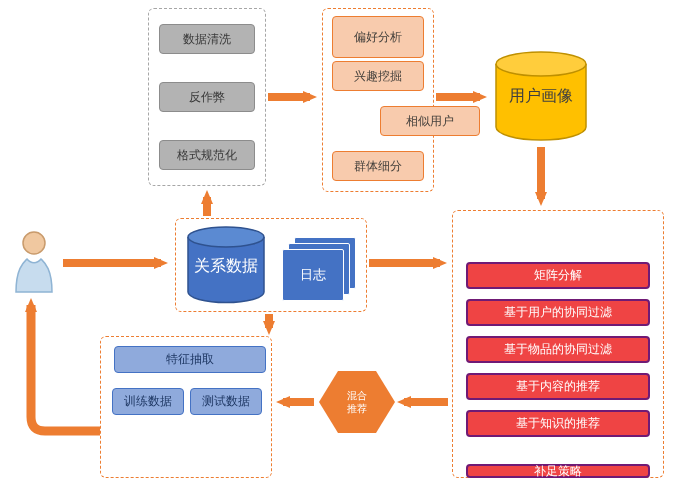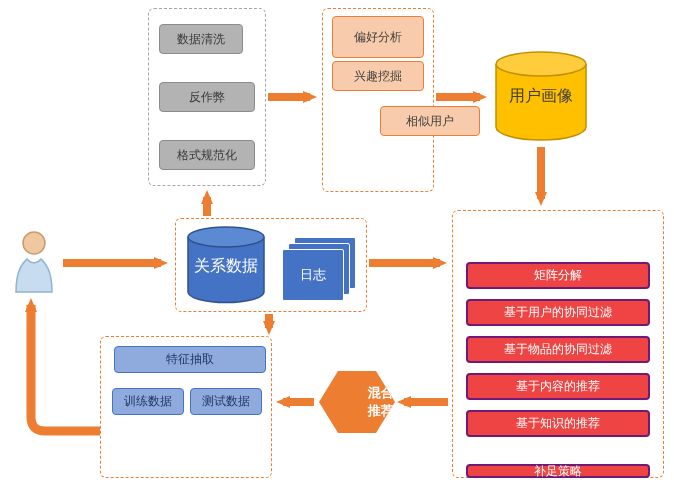--- a/index.html
+++ b/index.html
@@ -26,21 +26,21 @@
     position:absolute; display:flex; align-items:center; justify-content:center;
     font-size:16px; text-align:left; pointer-events:none;
   }
   .page {
     position:absolute; background:#4472C4; border:1.5px solid #ffffff; border-radius:2px;
     display:flex; align-items:center; justify-content:center; color:#fff; font-size:13px;
   }
   .hex {
     position:absolute; background:#ED7D31; color:#ffffff;
     clip-path:polygon(25% 0%,75% 0%,100% 50%,75% 100%,25% 100%,0% 50%);
-    display:flex; align-items:center; justify-content:flex-end; font-size:13px; text-align:center;font-weight:bold;
+    display:flex; align-items:center; justify-content:center; font-size:10px; text-align:center;
   }
   .hex span { display:inline-block; width:2.2em; line-height:1.35; }
   .arrows { position:absolute; left:0; top:0; pointer-events:none; }
 </style>
 </head>
 <body>
 
 <div class="canvas">
 
   <div class="dashed gray" style="left:148px; top:8px; width:118px; height:178px;"></div>
@@ -60,27 +60,28 @@
     <path d="M268,97 L310,97" stroke="#ED7D31" stroke-width="8" fill="none" marker-end="url(#ah)"></path>
     <path d="M436,97 L480,97" stroke="#ED7D31" stroke-width="8" fill="none" marker-end="url(#ah)"></path>
     <path d="M541,147 L541,199" stroke="#ED7D31" stroke-width="8" fill="none" marker-end="url(#ah)"></path>
     <path d="M369,263 L440,263" stroke="#ED7D31" stroke-width="8" fill="none" marker-end="url(#ah)"></path>
     <path d="M269,314 L269,328" stroke="#ED7D31" stroke-width="8" fill="none" marker-end="url(#ah)"></path>
     <path d="M448,402 L404,402" stroke="#ED7D31" stroke-width="8" fill="none" marker-end="url(#ah)"></path>
     <path d="M314,402 L283,402" stroke="#ED7D31" stroke-width="8" fill="none" marker-end="url(#ah)"></path>
     <path d="M100,431 L45,431 Q31,431 31,417 L31,305" stroke="#ED7D31" stroke-width="9" fill="none" stroke-linejoin="round" marker-end="url(#ah)"></path>
   </svg>
 
-  <div class="box gray" style="left:159px; top:24px; width:84px; height:30px;">数据清洗</div>
+  <div class="box gray" style="left:159px; top:24px; width:96px; height:30px;">数据清洗</div>
   <div class="box gray" style="left:159px; top:82px; width:96px; height:30px;">反作弊</div>
   <div class="box gray" style="left:159px; top:140px; width:96px; height:30px;">格式规范化</div>
 
   <div class="box salmon" style="left:332px; top:16px; width:92px; height:42px;">偏好分析</div>
   <div class="box salmon" style="left:332px; top:61px; width:92px; height:30px;">兴趣挖掘</div>
   <div class="box salmon" style="left:332px; top:106px; width:100px; height:30px;margin-left:48px;">相似用户</div>
+  <div class="box salmon" style="left:332px; top:151px; width:92px; height:30px;">群体细分</div>
 
   <div class="shape" style="left:494px; top:50px; width:94px; height:92px;">
     <svg width="94" height="92" viewBox="0 0 94 92">
       <path d="M2,14 L2,77 A45,13 0 0 0 92,77 L92,14" fill="#FFC000" stroke="#BF9000" stroke-width="1.5"></path>
       <ellipse cx="47" cy="14" rx="45" ry="12" fill="#FFCD3C" stroke="#BF9000" stroke-width="1.5"></ellipse>
     </svg>
   </div>
   <div class="shape-label" style="left:494px; top:86px; width:94px; height:20px; color:#3F3F3F;">用户画像</div>
 
   <div class="shape" style="left:12px; top:230px; width:44px; height:64px;">

